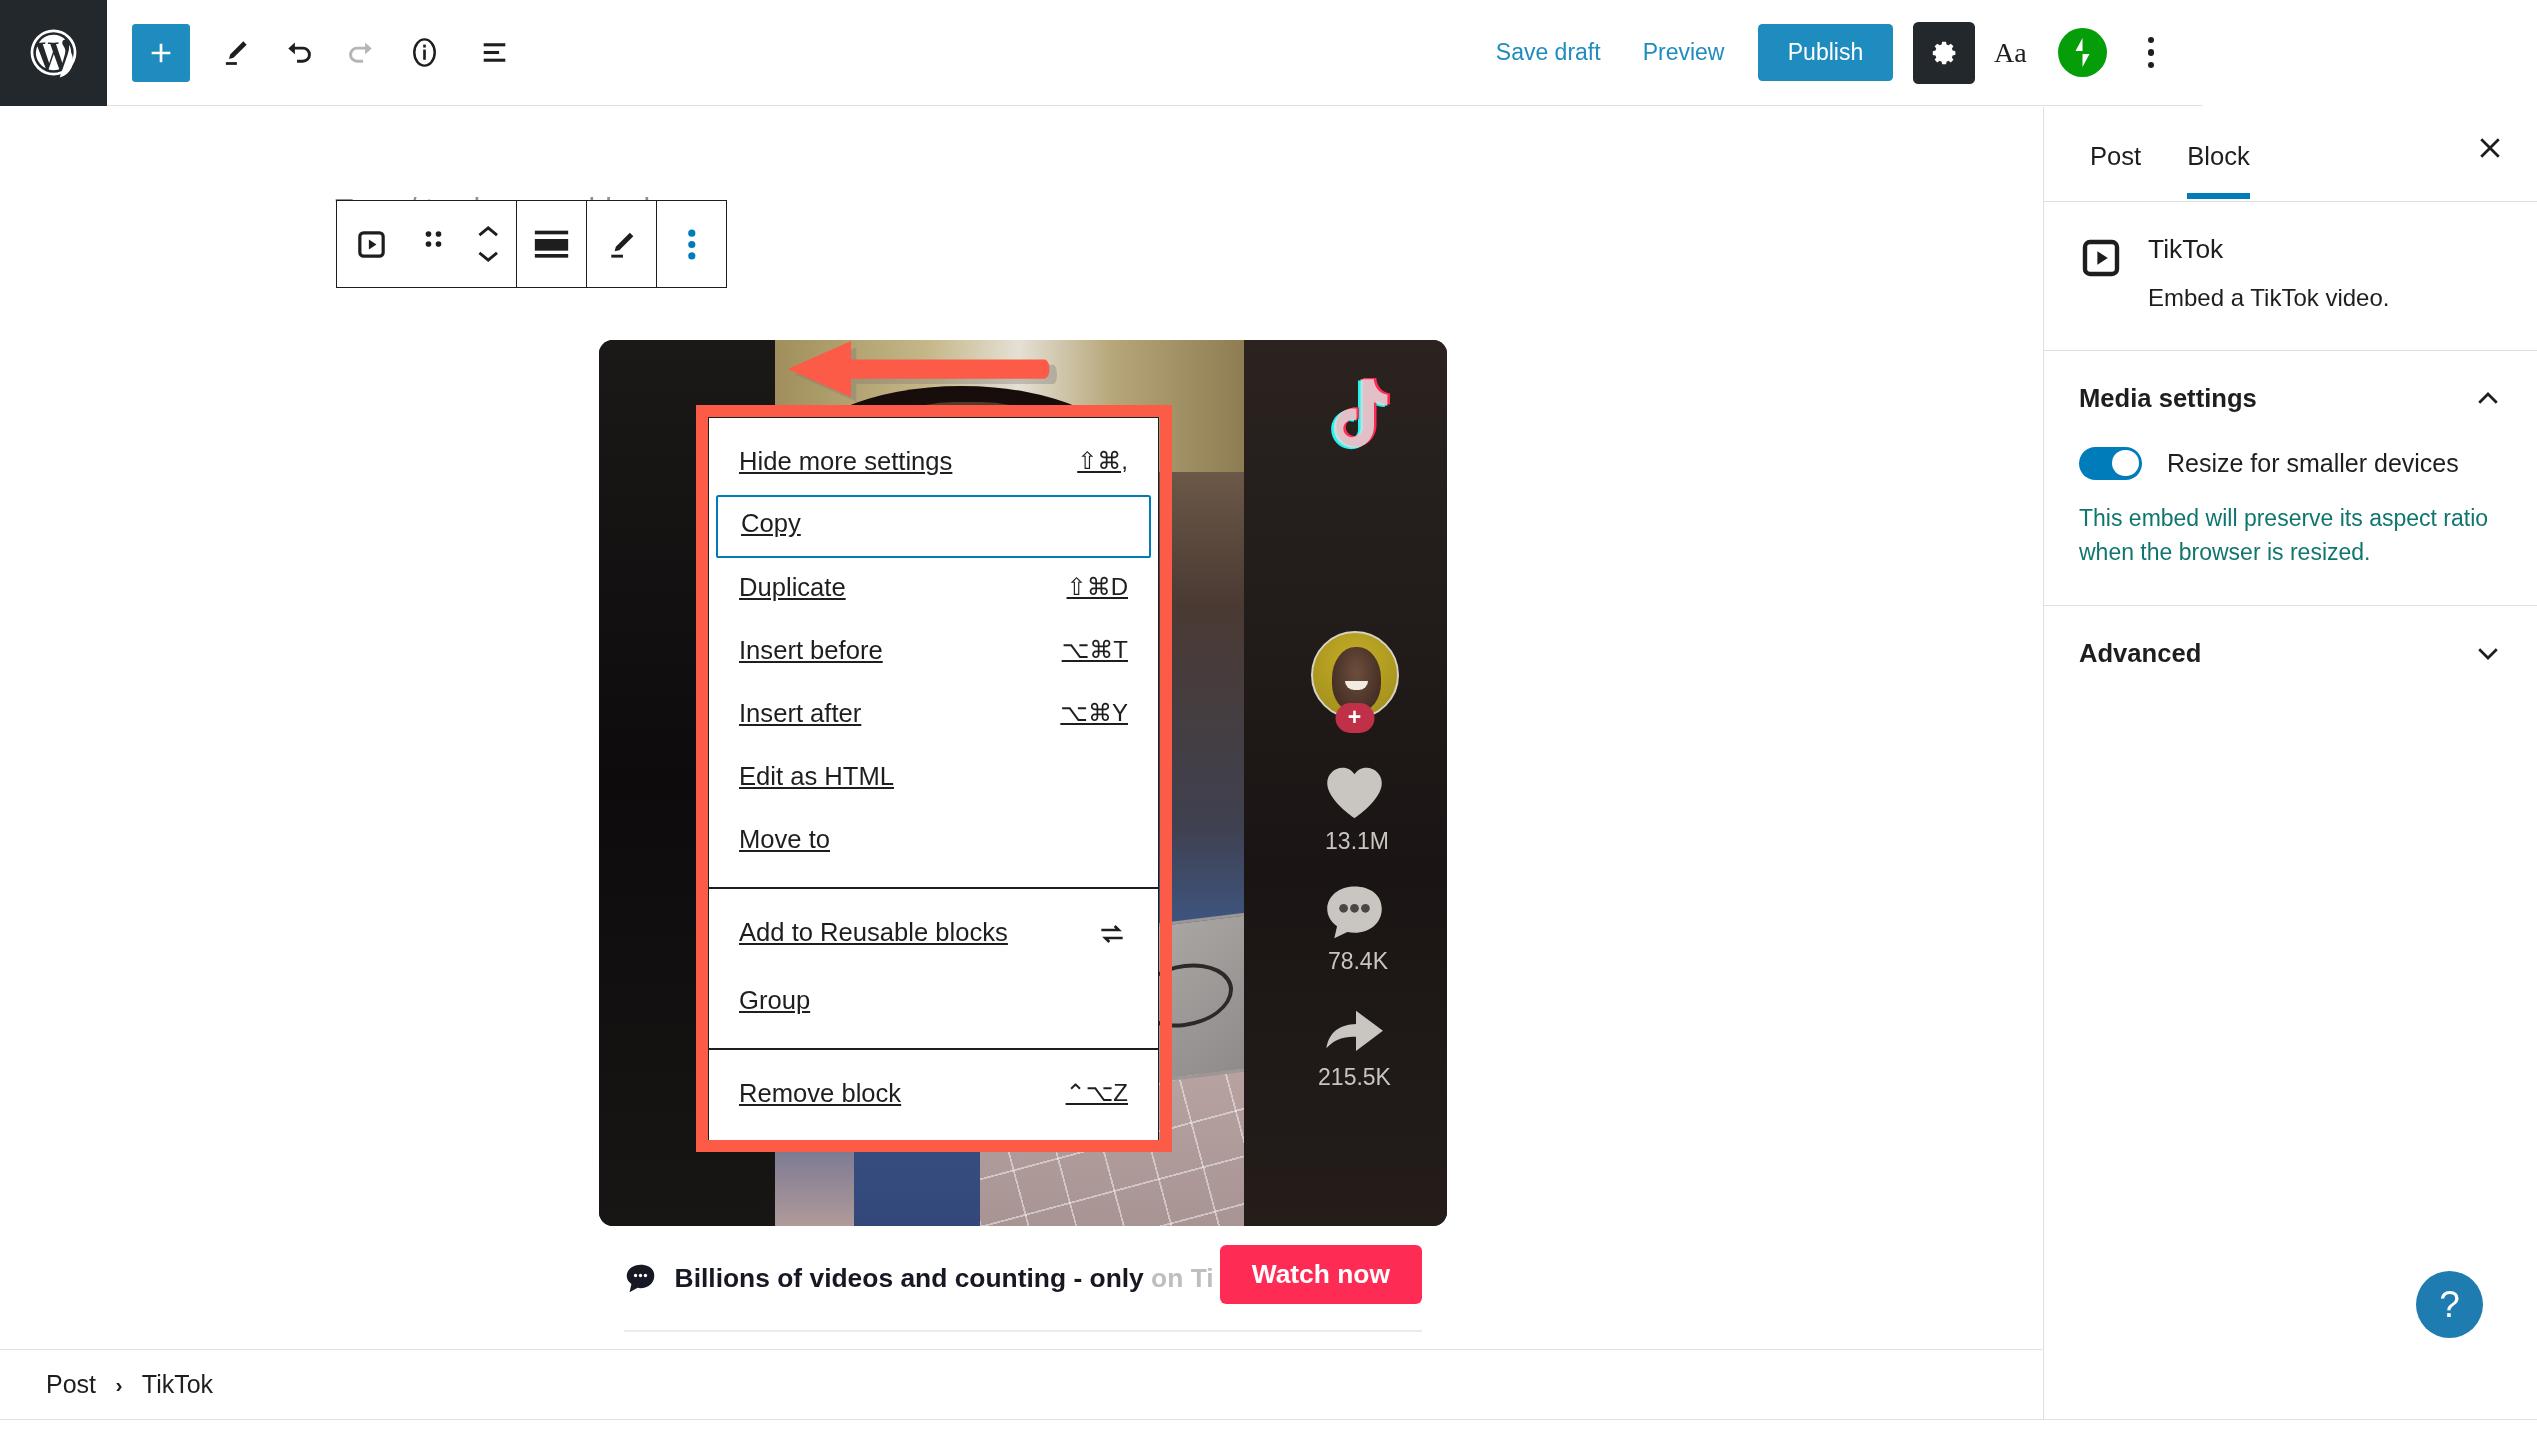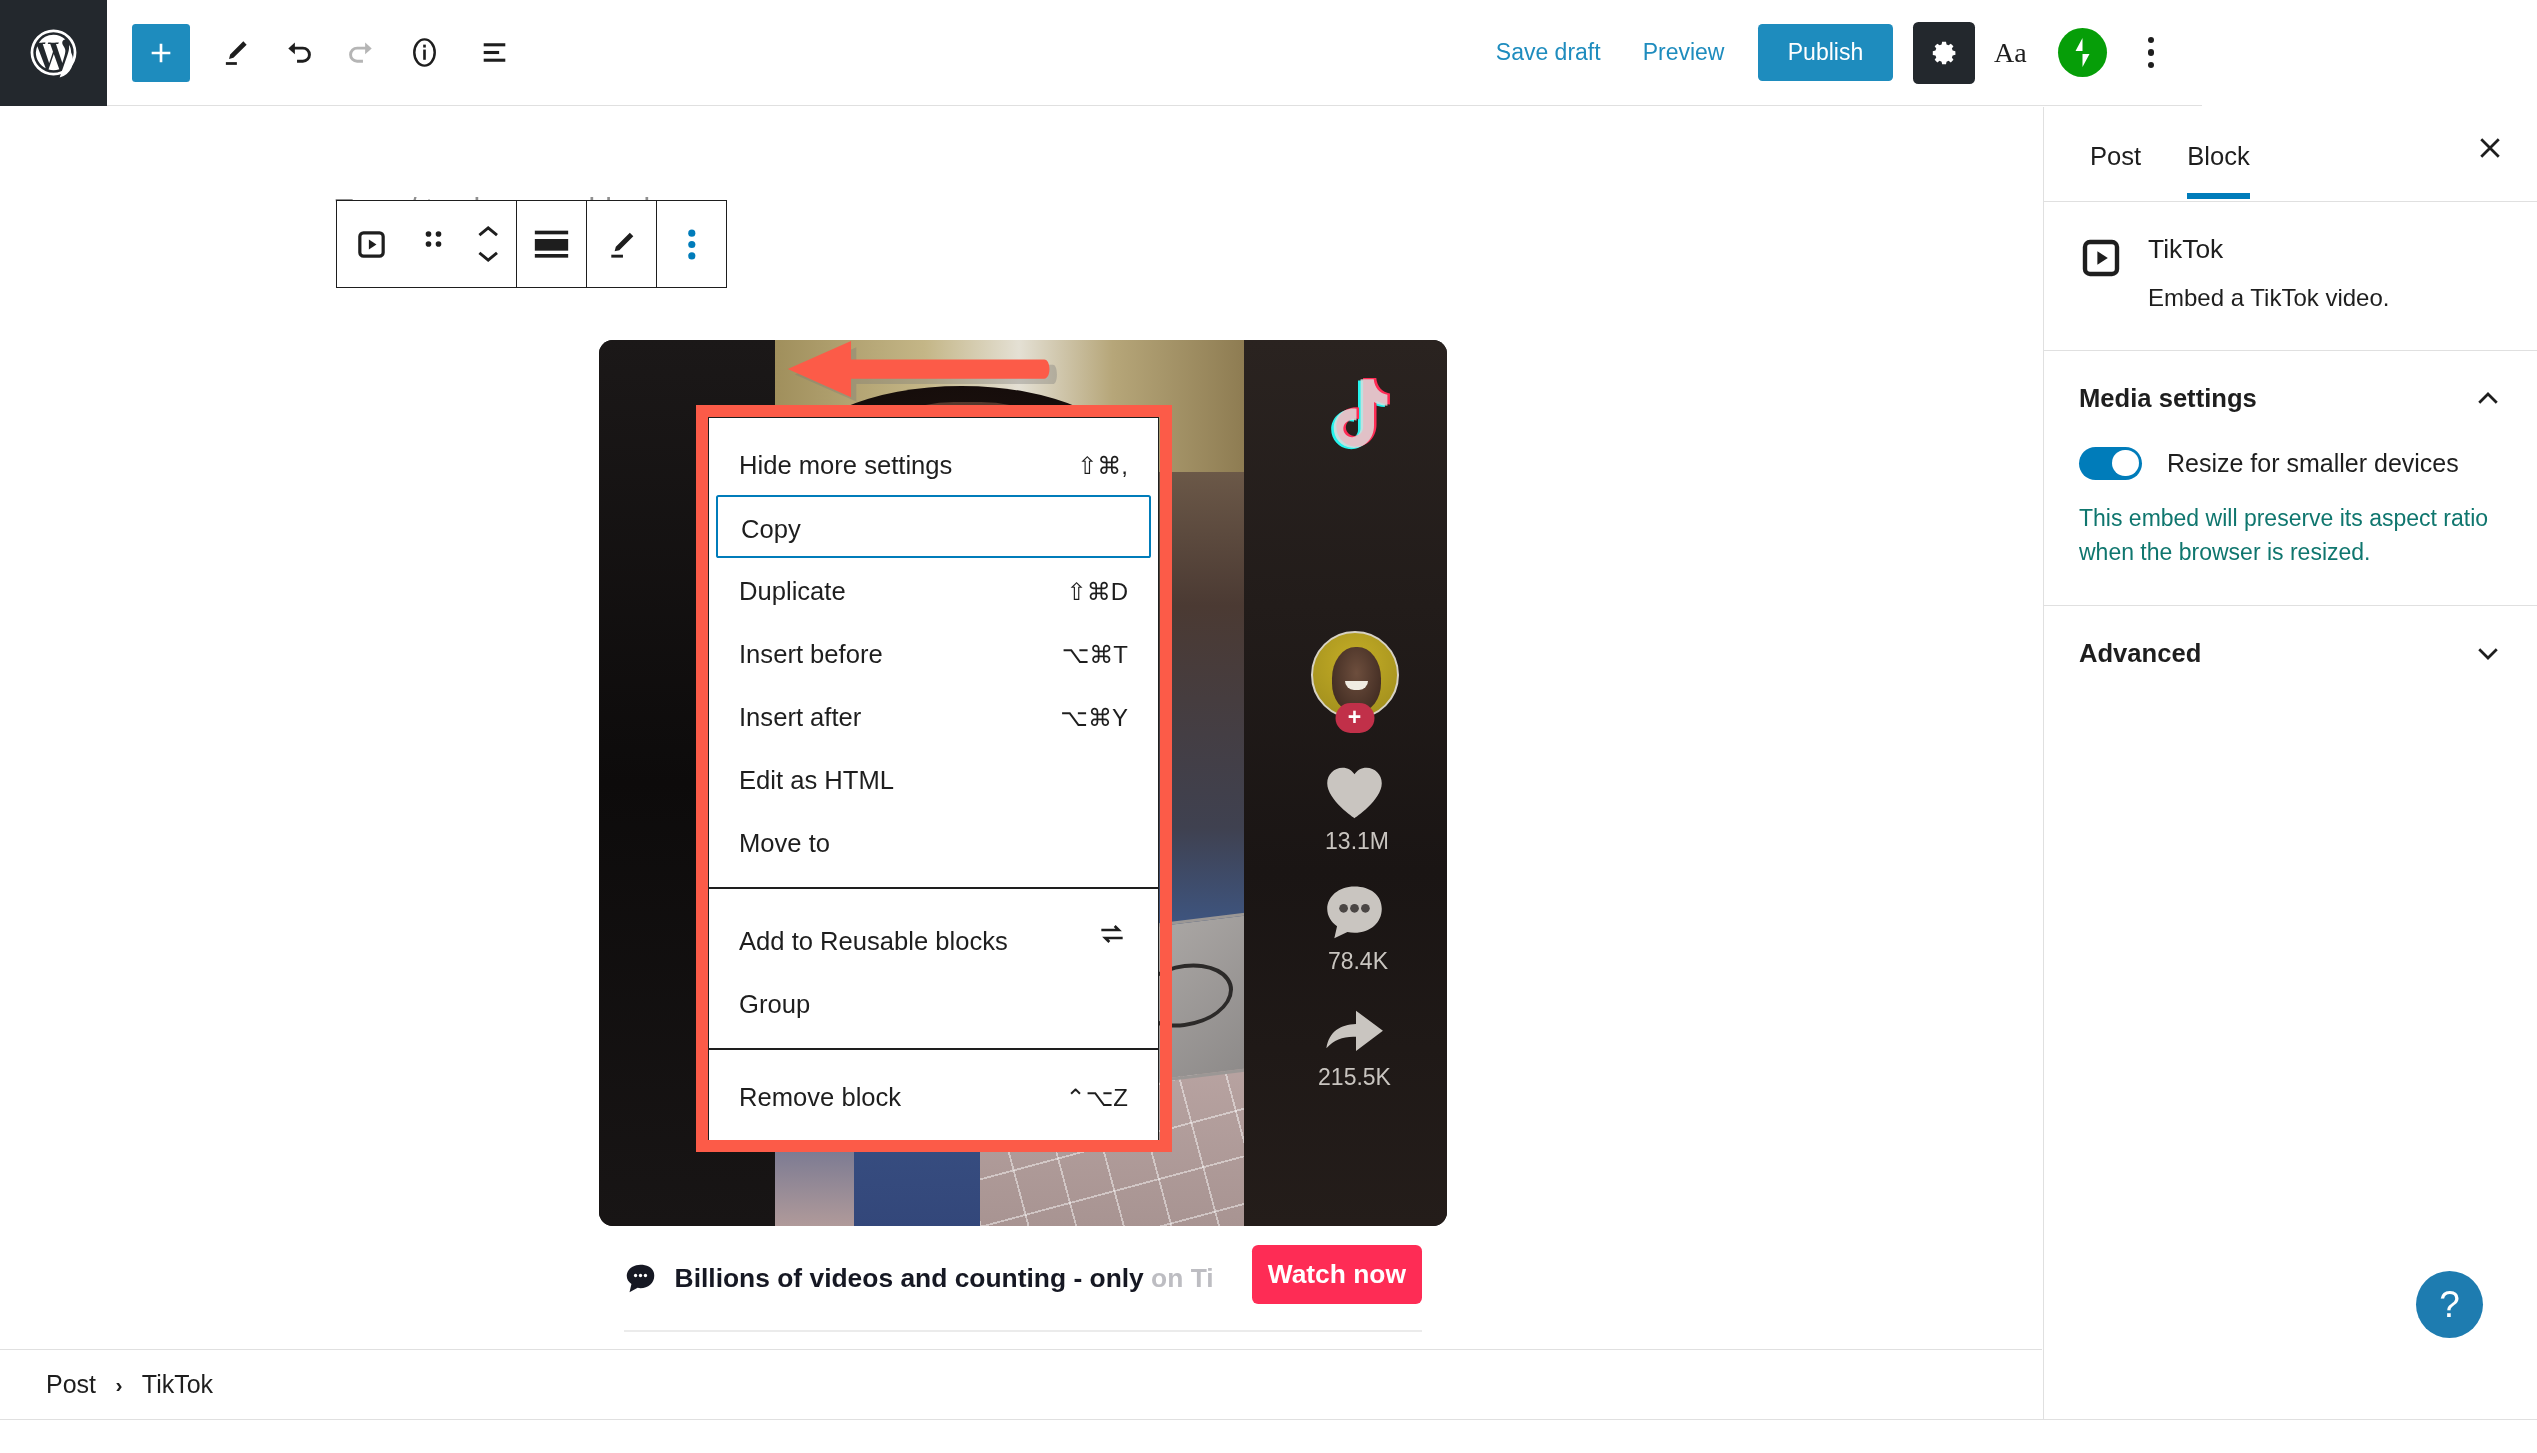--- a/index.html
+++ b/index.html
@@ -162,21 +162,21 @@
     width: 848px; height: 104px; background: #fff; display: flex; align-items: center;
     padding: 0 25px; position: relative;
   }
   .cta-text {
     font-size: 26.4px; font-weight: bold; color: #161823; margin-left: 17.6px; white-space: nowrap;
     font-family: "Liberation Sans", sans-serif;
   }
   .cta-text .faded { color: #bdbdc2; }
   .watch-btn {
     position: absolute; right: 25px; top: 19.4px; background: #fe2c55; color: #fff;
-    border: none; border-radius: 6.2px; font-size: 26.4px; font-weight: bold; padding: 14px 16px;
+    border: none; border-radius: 6.2px; font-size: 26.4px; font-weight: bold; padding: 14px 32px;
     cursor: pointer; font-family: "Liberation Sans", sans-serif;
   }
   .embed-divider { width: 798px; height: 1.8px; background: #ebebeb; margin: 0 25px; }
   .embed-meta { padding: 26.4px 25px 0 25px; }
   .handle { font-size: 27px; font-weight: bold; color: #161823; display: flex; align-items: center; gap: 10.6px; }
   .verified { width: 25px; height: 25px; border-radius: 50%; background: #20d5ec;
     display:flex; align-items:center; justify-content:center; }
   .caption { font-size: 26.4px; color: #161823; margin-top: 21px; font-family:"Liberation Sans", sans-serif;}
   .caption b { font-weight: bold; }
 
@@ -184,23 +184,24 @@
   .menu-highlight {
     position: absolute; left: 696px; top: 298px; width: 476px; height: 747px;
     border: 12.3px solid #fc5b48; z-index: 60; pointer-events: none;
   }
   .dropdown {
     position: absolute; left: 708px; top: 310px; width: 451px;
     background: #fff; border: 1.8px solid #1e1e1e; z-index: 55;
     padding: 14px 0; font-family: "Liberation Sans", sans-serif;
   }
   .menu-item {
-    display: flex; align-items: flex-end; justify-content: space-between;
+    display: flex; align-items: flex-start; justify-content: space-between;
     padding: 15px 30px; font-size: 25.6px; color: #1e1e1e; cursor: pointer;
     min-height: 63px;
+    text-decoration: underline;
   }
   .menu-item .label { white-space: nowrap; }
   .menu-item .shortcut { color: #1e1e1e; font-size: 24px; white-space: nowrap; }
   .menu-item.focused {
     border: 2.6px solid #007cba; border-radius: 2.6px; margin: 0 7px; padding: 12.3px 23px;
   }
   .menu-sep { height: 1.8px; background: #1e1e1e; margin: 14px 0; }
 
   
   .arrow { position: absolute; left: 775px; top: 227px; width: 282px; height: 72px; z-index: 70; }

